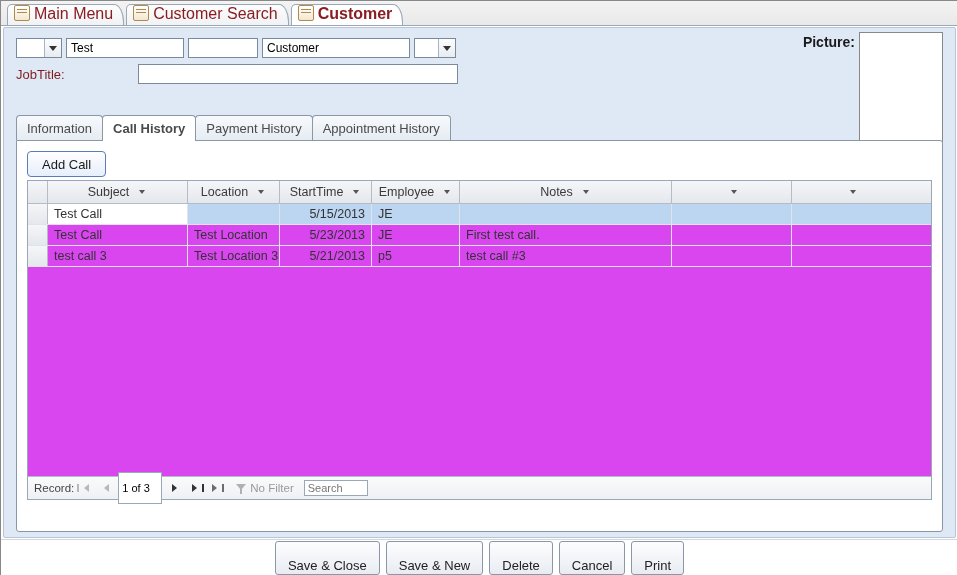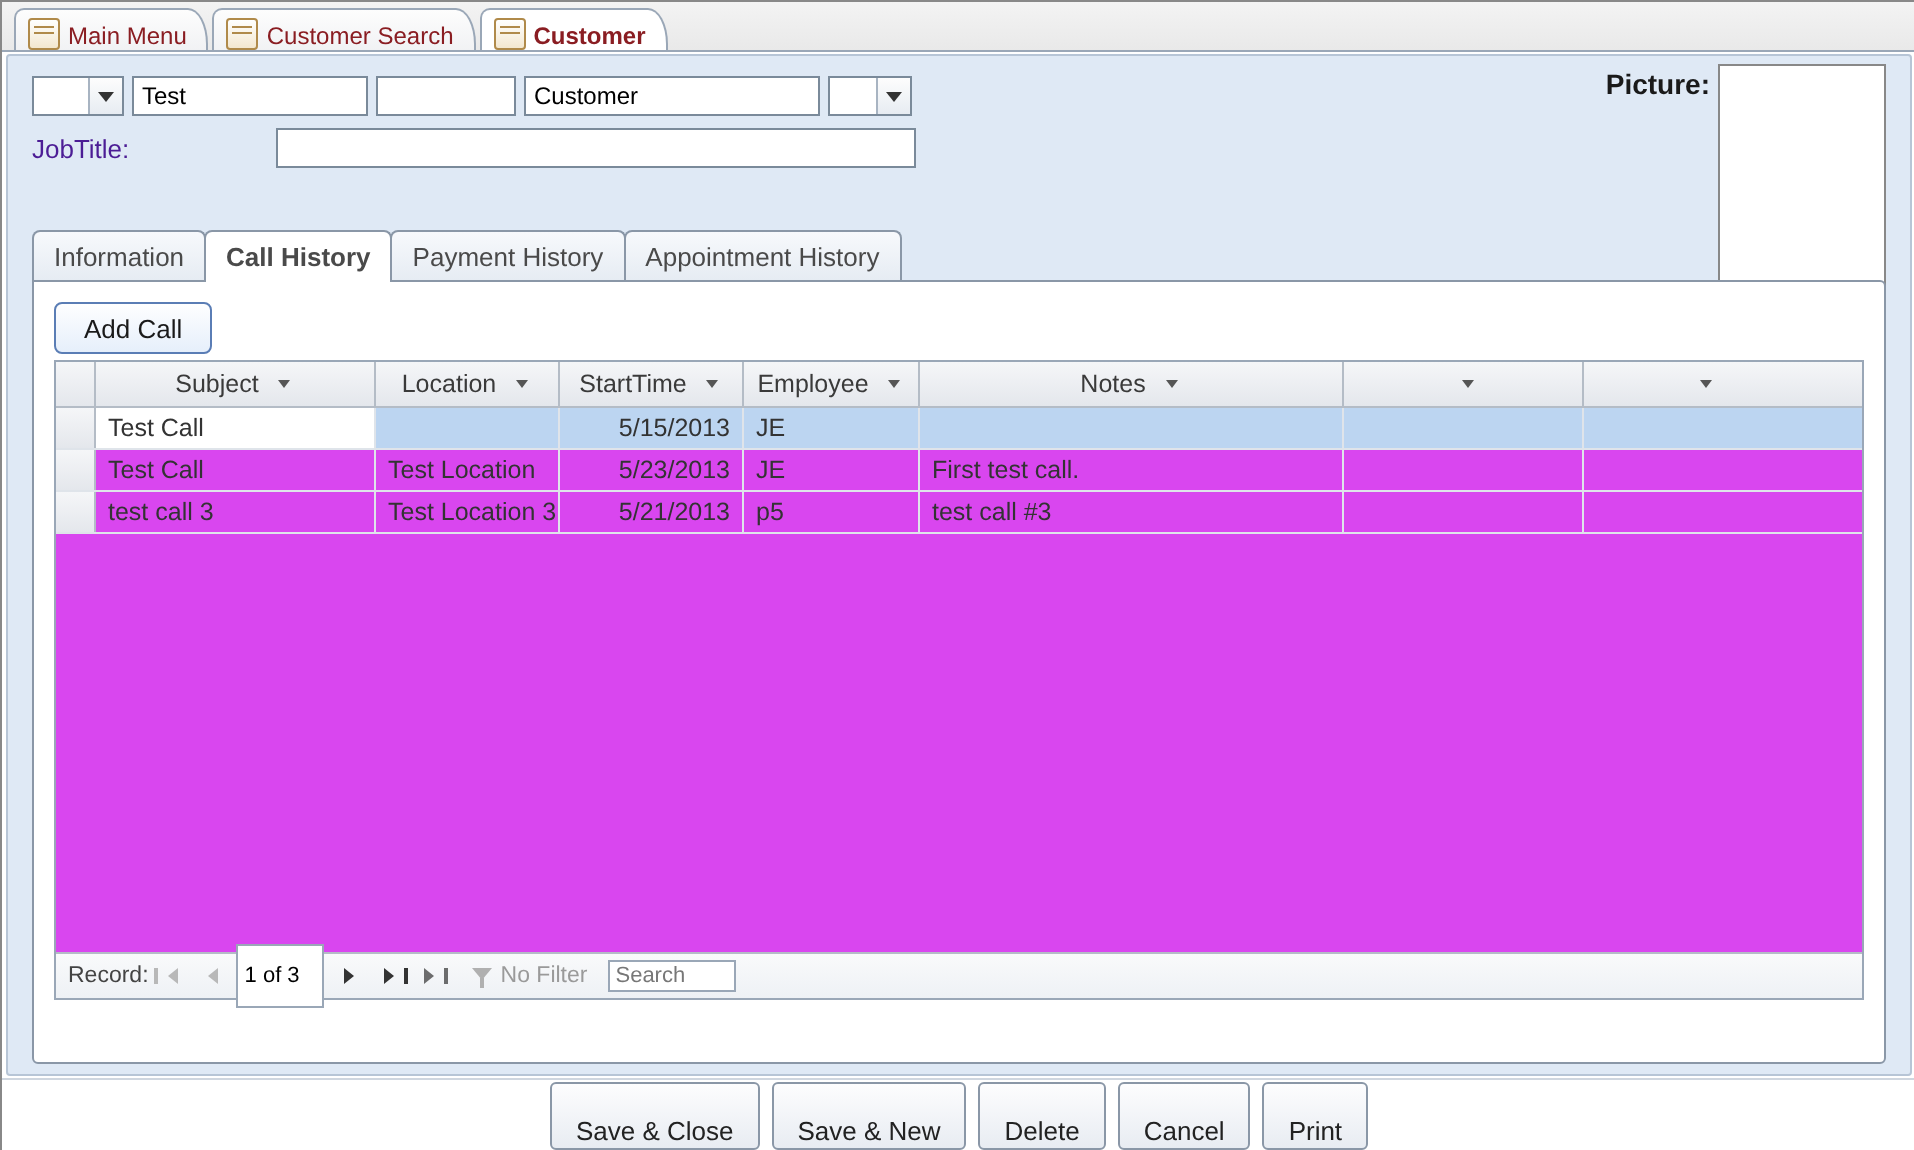--- a/index.html
+++ b/index.html
@@ -1,34 +1,34 @@
 <!DOCTYPE html>
 <html><head>
 <meta charset="utf-8">
 <style>
 html,body{margin:0;padding:0;font-family:"Segoe UI",Tahoma,sans-serif;font-size:13px;color:#333;background:#fff}
 .window{width:957px;height:575px;position:relative;overflow:hidden;border:1px solid #888}
 
 .app-tabs{height:24px;display:flex;align-items:flex-end;background:linear-gradient(#f3f3f3,#e9e9e9);border-bottom:1px solid #9aa7b7;padding-left:6px}
-.app-tab{height:20px;display:flex;align-items:flex-end;gap:4px;padding:0 10px 0 6px;margin-right:2px;background:linear-gradient(#fdfdfd,#f1f2f4);border:1px solid #9aa7b7;border-bottom:none;border-top-left-radius:5px;border-top-right-radius:10px 18px;color:#8a1d22;font-size:12px;cursor:default}
+.app-tab{height:20px;display:flex;align-items:flex-start;gap:4px;padding:0 10px 0 6px;margin-right:2px;background:linear-gradient(#fdfdfd,#f1f2f4);border:1px solid #9aa7b7;border-bottom:none;border-top-left-radius:5px;border-top-right-radius:10px 18px;color:#8a1d22;font-size:16px;cursor:default}
 .app-tab.active{background:#fff;font-weight:bold}
 .app-tab .app-tab-icon{width:14px;height:14px;border:1px solid #b08a4a;background:linear-gradient(#fff,#f3e7cf);border-radius:2px;position:relative}
 .app-tab .app-tab-icon::before,.app-tab .app-tab-icon::after{content:"";position:absolute;left:2px;right:2px;height:1px;background:#b08a4a}
 .app-tab .app-tab-icon::before{top:3px}
 .app-tab .app-tab-icon::after{top:6px}
 
 .form-area{position:absolute;left:2px;right:2px;top:26px;bottom:38px;background:#dfe9f5;border:1px solid #b7c5d6;border-radius:2px;padding:10px 12px 6px 12px;box-sizing:border-box}
 
 .field-row{display:flex;align-items:center;gap:4px;margin-bottom:6px}
 .mini-combo{height:20px;border:1px solid #7a8a9a;background:#fff;display:flex;align-items:center;box-sizing:border-box}
 .mini-combo .val{flex:1;padding:0 4px;font-size:12px;min-width:0;overflow:hidden}
 .mini-combo .dd{width:16px;height:100%;border-left:1px solid #a8b4c2;display:flex;align-items:center;justify-content:center;background:linear-gradient(#fdfdfd,#e7ecf2);cursor:pointer}
 .tri{width:0;height:0;border-left:4px solid transparent;border-right:4px solid transparent;border-top:5px solid #333}
 .txt{height:20px;border:1px solid #7a8a9a;background:#fff;padding:0 4px;font-size:12px;box-sizing:border-box}
-.lbl{font-size:13px;color:#4c1d95}
+.lbl{font-size:13px;color:#7f1d1d}
 .picture-label{position:absolute;right:100px;top:6px;font-weight:bold;font-size:14px;color:#1a1a1a}
 .picture-box{position:absolute;right:12px;top:4px;width:82px;height:116px;border:1px solid #888;background:#fff}
 
 .inner-tabs{margin-top:30px}
 .inner-tab-row{display:flex;align-items:flex-end;height:26px;position:relative;z-index:2}
 .inner-tab{height:24px;padding:0 10px;display:flex;align-items:center;border:1px solid #8a97a7;border-bottom:none;border-top-left-radius:4px;border-top-right-radius:4px;background:linear-gradient(#f7f9fc,#e6ecf3);color:#4a4a4a;font-size:13px;margin-right:-1px;cursor:pointer}
 .inner-tab.active{background:#fff;font-weight:600;position:relative;z-index:3}
 .inner-tab.active::after{content:"";position:absolute;left:0;right:0;bottom:-1px;height:2px;background:#fff}
 .inner-panel{border:1px solid #8a97a7;background:#fff;border-radius:0 3px 3px 3px;padding:10px 10px 4px 10px;position:relative;height:392px;box-sizing:border-box}
 

